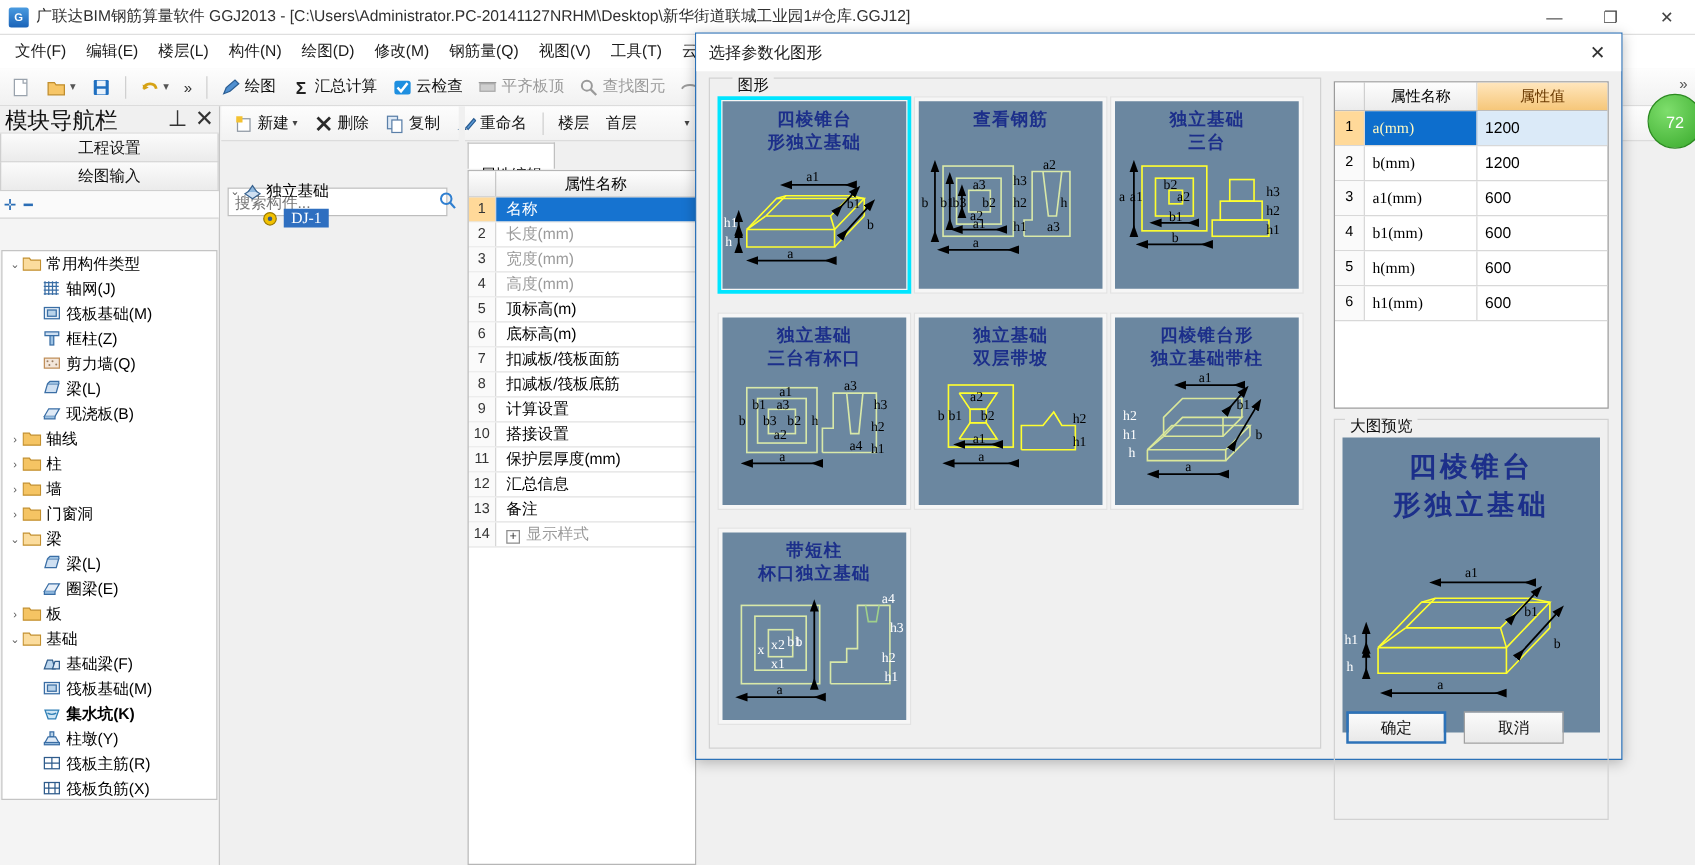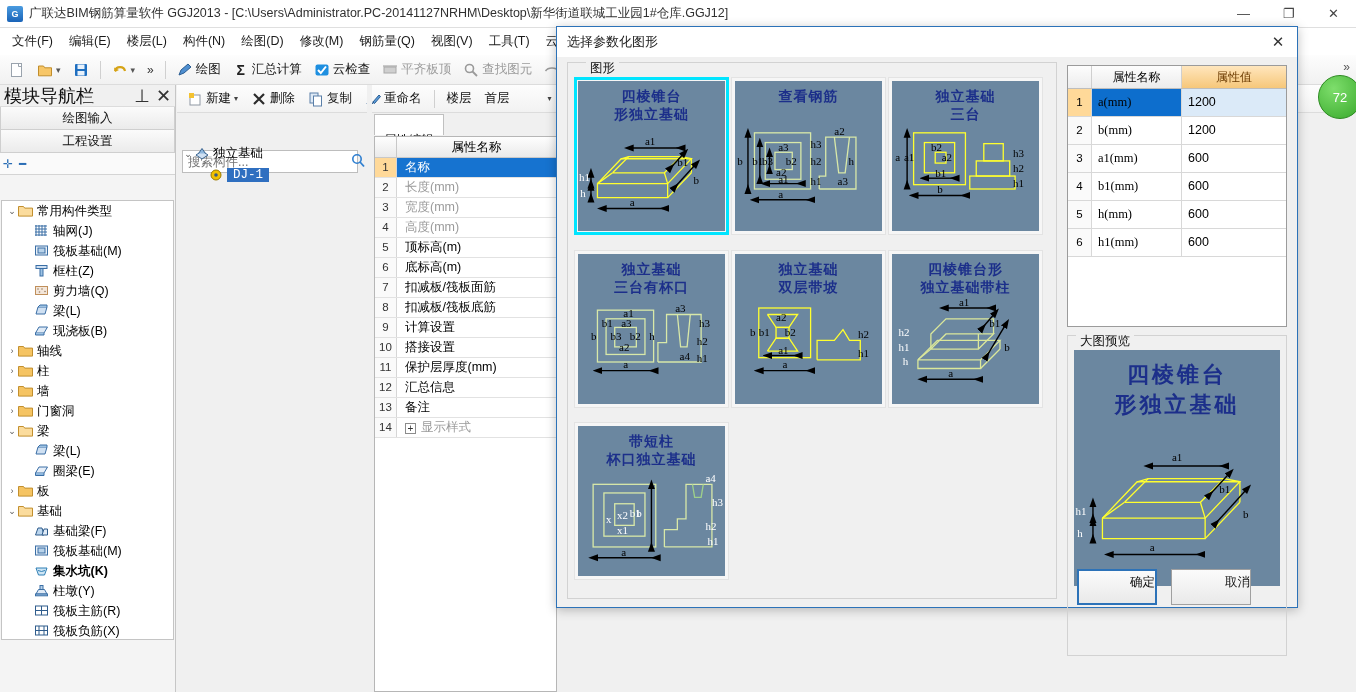--- a/index.html
+++ b/index.html
@@ -174,21 +174,21 @@
           text-align:center; line-height:22px;}
   .ah-vl{ flex:1; background:linear-gradient(#ffe6bd,#f6c77a); text-align:center; line-height:22px;
           color:#6b3a00;}
   .ar{ display:flex; height:28px; border-bottom:1px solid #d8d8d8;}
   .ar .i{ width:24px; text-align:center; line-height:27px; border-right:1px solid #d8d8d8;
           background:#fafafa; font-size:11.5px;}
   .ar .n{ width:90px; line-height:27px; padding-left:6px; border-right:1px solid #d8d8d8;
           font-family:"Liberation Serif",serif; font-size:12.5px;}
   .ar .v{ flex:1; line-height:27px; padding-left:6px; font-size:12.5px;}
   .ar.sel .i{ background:#ffd999; }
-  .ar.sel .n{ background:#0d6ecd; color:#000000; }
+  .ar.sel .n{ background:#0d6ecd; color:#fef9c3; }
   .ar.sel .v{ background:#dbeaf8; }
   #grp-preview{
     position:absolute; left:510px; top:278px; width:220px; height:321px;
     border:1px solid #d2d2d2;
   }
   #grp-preview-label{
     position:absolute; left:8px; top:-3px; background:#f0f0f0; padding:0 4px;
     font-size:12.5px; color:#111;
   }
   #preview-canvas{
@@ -198,21 +198,21 @@
   #preview-canvas .ttl{
     position:absolute; left:0; right:0; top:10px; text-align:center;
     color:#1c2f8a; font-size:22px; font-weight:bold; line-height:30px;
     letter-spacing:3px; font-family:"DejaVu Sans",sans-serif;
   }
   #dlg-buttons{
     position:absolute; left:0; bottom:8px; width:740px; height:30px;
     display:flex; justify-content:flex-end; gap:14px; padding-right:46px;
   }
   .dbtn{
-    width:80px; height:36px; font-size:12.5px; line-height:24px; text-align:right;
+    width:80px; height:26px; font-size:12.5px; line-height:24px; text-align:center;
     background:linear-gradient(#fbfbfb,#e9e9e9); border:1px solid #a0a0a0; color:#111;
   }
   .dbtn.primary{ border:2px solid #2c72b8; line-height:22px;}
   
   #green-bubble{
     position:absolute; right:-6px; top:75px; width:44px; height:44px;
     border-radius:50%; background:radial-gradient(circle at 35% 30%,#7ede6c,#37a82a);
     border:1px solid #2b8a20; color:#fff; font-size:13px;
     display:flex; align-items:center; justify-content:center;
   }
@@ -334,22 +334,22 @@
 </div>
 
 <div id="navbar">
   <div id="nav-head">
     <span>模块导航栏</span>
     <span class="sp">
       <span>⊥</span>
       <span>✕</span>
     </span>
   </div>
+  <div class="nav-band">工程设置</div>
   <div class="nav-band">绘图输入</div>
-  <div class="nav-band">工程设置</div>
   <div id="nav-tools">
     <span style="font-weight:bold;color:#2a6db5">✛</span>
     <span style="font-weight:bold;color:#2a6db5">━</span>
   </div>
   <div id="tree">
       <div class="tnode" style="padding-left: 4px;">
         <span class="twist">⌄</span>
         <span class="tico"><svg width="15" height="13">
             <path d="M.5 2.5h5l1.2 1.6h7.8v8H.5z" fill="#fbdc9d" stroke="#c28f2e"></path>
           </svg></span>
@@ -601,21 +601,21 @@
     </span>
     <span>独立基础</span>
   </div>
   <div class="ct-row" style="padding-left:26px">
     <span class="tico">
       <svg width="16" height="14">
           <circle cx="8" cy="7" r="5" fill="#f2c100" stroke="#9c7a00"></circle>
           <circle cx="8" cy="7" r="1.8" fill="#3b5b84"></circle>
         </svg>
     </span>
-    <span class="ct-leaf-sel" style="font-family:Liberation Mono, monospace">DJ-1</span>
+    <span class="ct-leaf-sel" style="font-family:Liberation Serif, serif">DJ-1</span>
   </div>
 </div>
 
 <div id="vdiv"></div>
 
 <div id="prop-tabs">
   <div class="ptab">属性编辑</div>
 </div>
 <div id="prop-table">
   <div class="ph-row">

